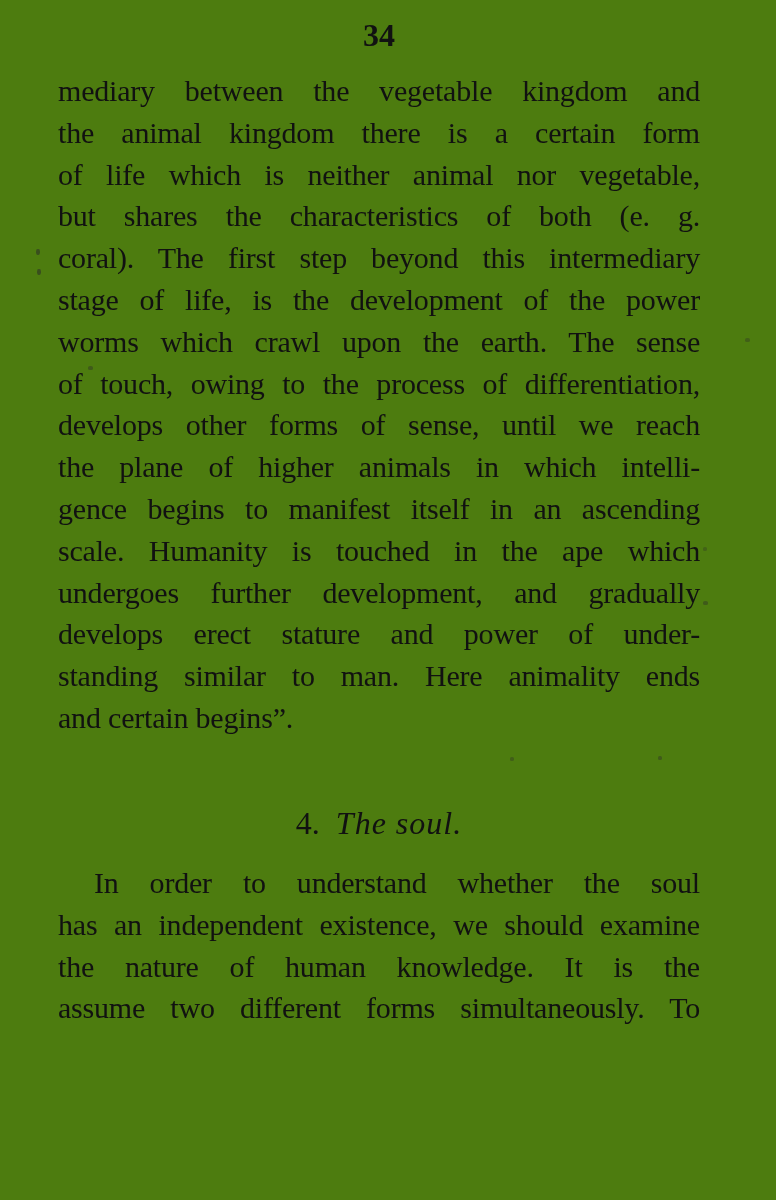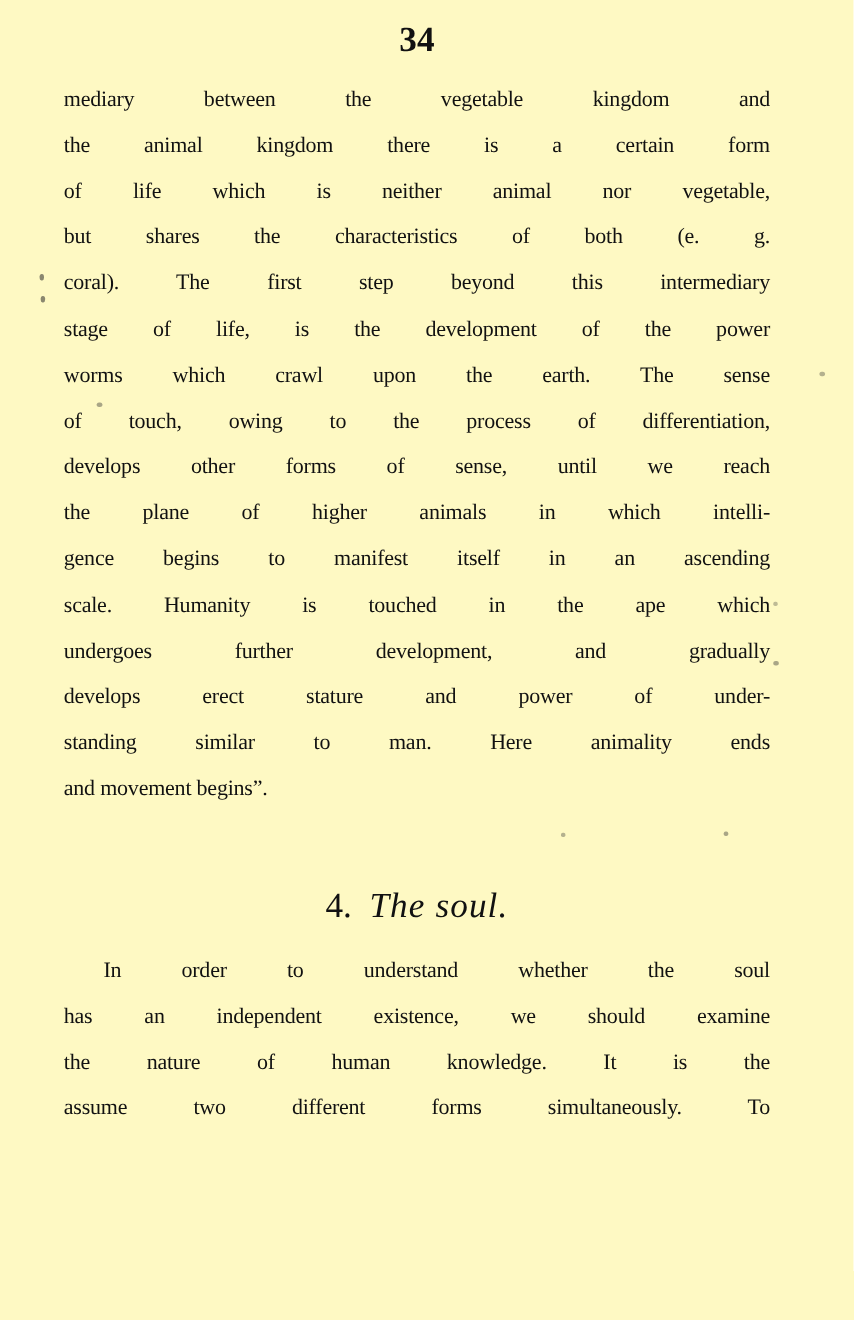--- a/index.html
+++ b/index.html
@@ -1,39 +1,39 @@
 <!DOCTYPE html>
 <html><head>
 <meta charset="utf-8">
 <style>
   html, body { margin: 0; padding: 0; background: #ffffff; }
   .page {
     position: relative;
     width: 776px;
     height: 1200px;
-    background: #fef9c3;
+    background: #4d7c0f;
     color: #111111;
     font-family: "Liberation Serif", "DejaVu Serif", serif;
     overflow: hidden;
   }
   .page-number {
     position: absolute;
     top: 14px;
     left: 58px;
     width: 642px;
     text-align: center;
     font-size: 32px;
     line-height: 42px;
     font-weight: bold;
   }
   .para {
     position: absolute;
     left: 58px;
     width: 642px;
-    font-size: 20px;
+    font-size: 30px;
     line-height: 41.8px;
     letter-spacing: -0.2px;
   }
   .para1 { top: 70px; }
   .para2 { top: 862px; }
   .para .line {
     text-align: justify;
     text-align-last: justify;
     white-space: normal;
   }
@@ -72,21 +72,21 @@
       <div class="line">stage of life, is the development of the power</div>
       <div class="line">worms which crawl upon the earth. The sense</div>
       <div class="line">of touch, owing to the process of differentiation,</div>
       <div class="line">develops other forms of sense, until we reach</div>
       <div class="line">the plane of higher animals in which intelli-</div>
       <div class="line">gence begins to manifest itself in an ascending</div>
       <div class="line">scale. Humanity is touched in the ape which</div>
       <div class="line">undergoes further development, and gradually</div>
       <div class="line">develops erect stature and power of under-</div>
       <div class="line">standing similar to man. Here animality ends</div>
-      <div class="line unjust">and movement begins”.</div>
+      <div class="line unjust">and certain begins”.</div>
     </div>
 
   <div class="heading">
     <span class="num">4.</span><span class="title">The soul.</span>
   </div>
 
   <div class="para para2">
       <div class="line indent">In order to understand whether the soul</div>
       <div class="line">has an independent existence, we should examine</div>
       <div class="line">the nature of human knowledge. It is the</div>

